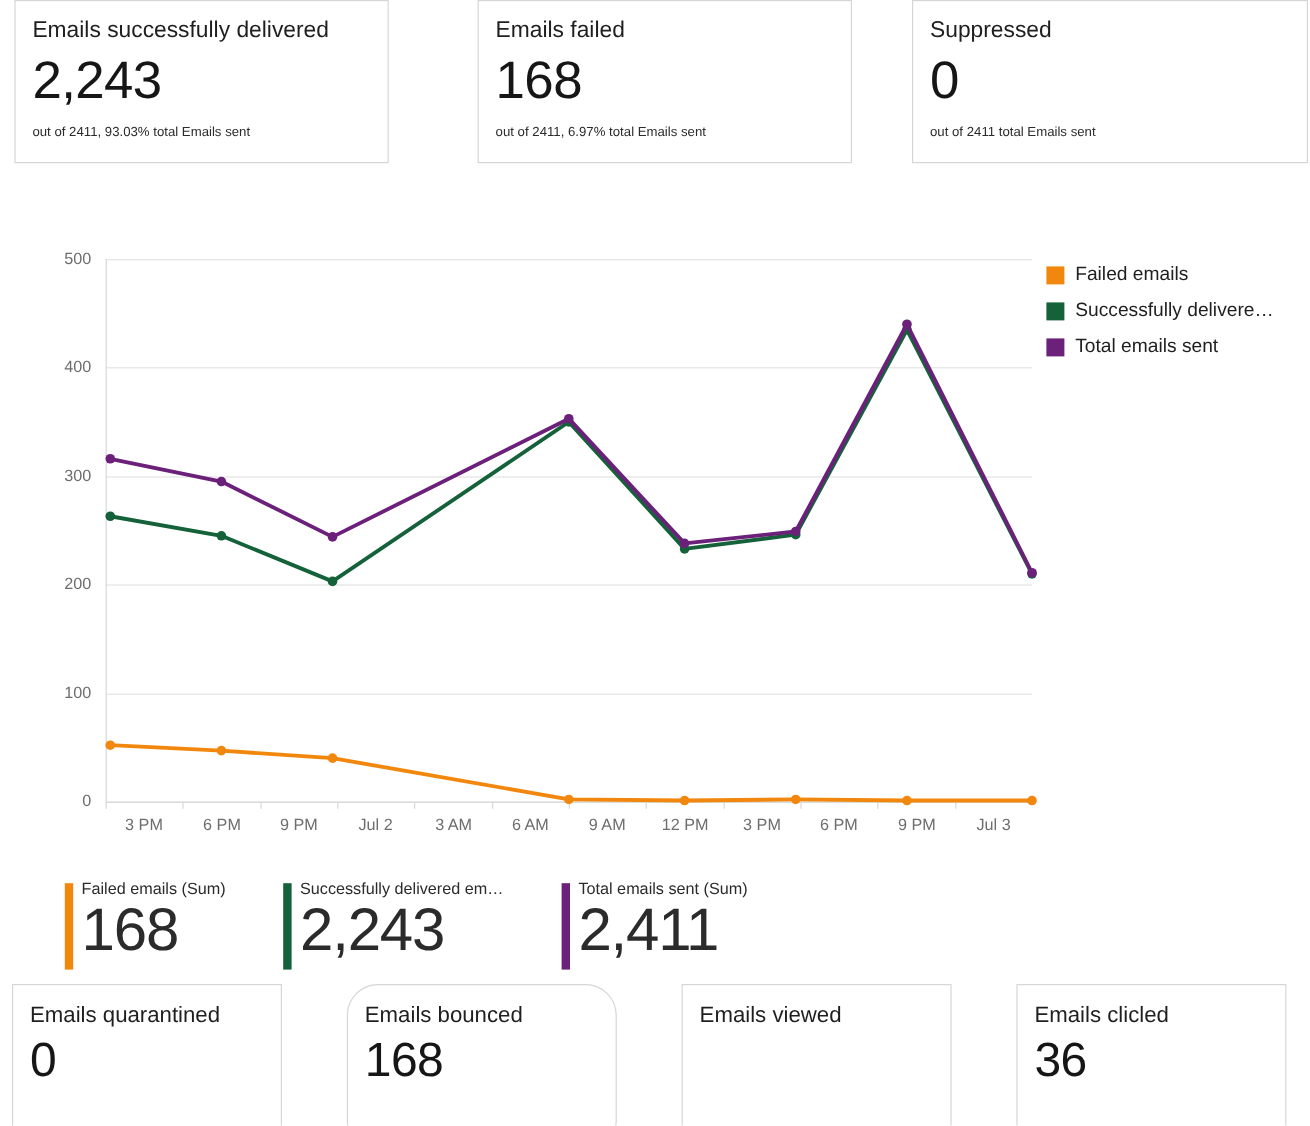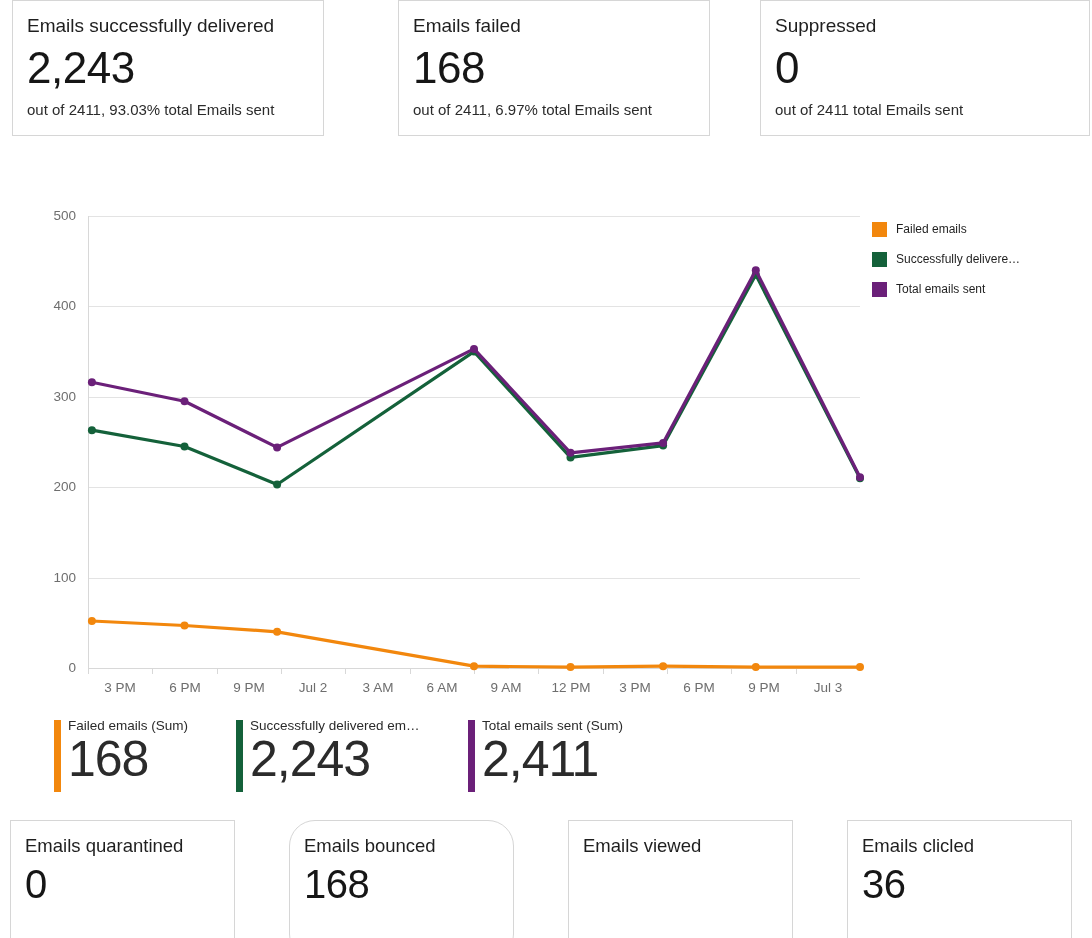--- a/index.html
+++ b/index.html
@@ -43,21 +43,21 @@
   }
   .kpi-value {
     font-size: 44px;
     font-weight: 400;
     color: #161616;
     line-height: 54px;
     letter-spacing: -0.5px;
     margin-top: 2px;
   }
   .kpi-sub {
-    font-size: 15px;
+    font-size: 11px;
     font-weight: 400;
     color: #2b2b2b;
     line-height: 18px;
     margin-top: 6px;
     white-space: nowrap;
   }
 
   
   .chart-wrap {
     position: absolute;
@@ -136,37 +136,37 @@
     align-items: center;
     height: 30px;
   }
   .legend-swatch {
     width: 15px;
     height: 15px;
     margin-right: 9px;
     flex: 0 0 auto;
   }
   .legend-label {
-    font-size: 12px;
+    font-size: 16px;
     color: #1f1f1f;
     white-space: nowrap;
     line-height: 20px;
   }
 
   
   .summary {
     position: absolute;
     left: 0;
     top: 716px;
     width: 1092px;
     height: 90px;
   }
   .sum-item {
     position: absolute;
-    top: 0;
+    top: 16px;
     display: flex;
     padding-left: 36px;
   }
   .sum-bar {
     width: 7px;
     height: 72px;
     flex: 0 0 auto;
     margin-top: 4px;
   }
   .sum-text { margin-left: 7px; }

